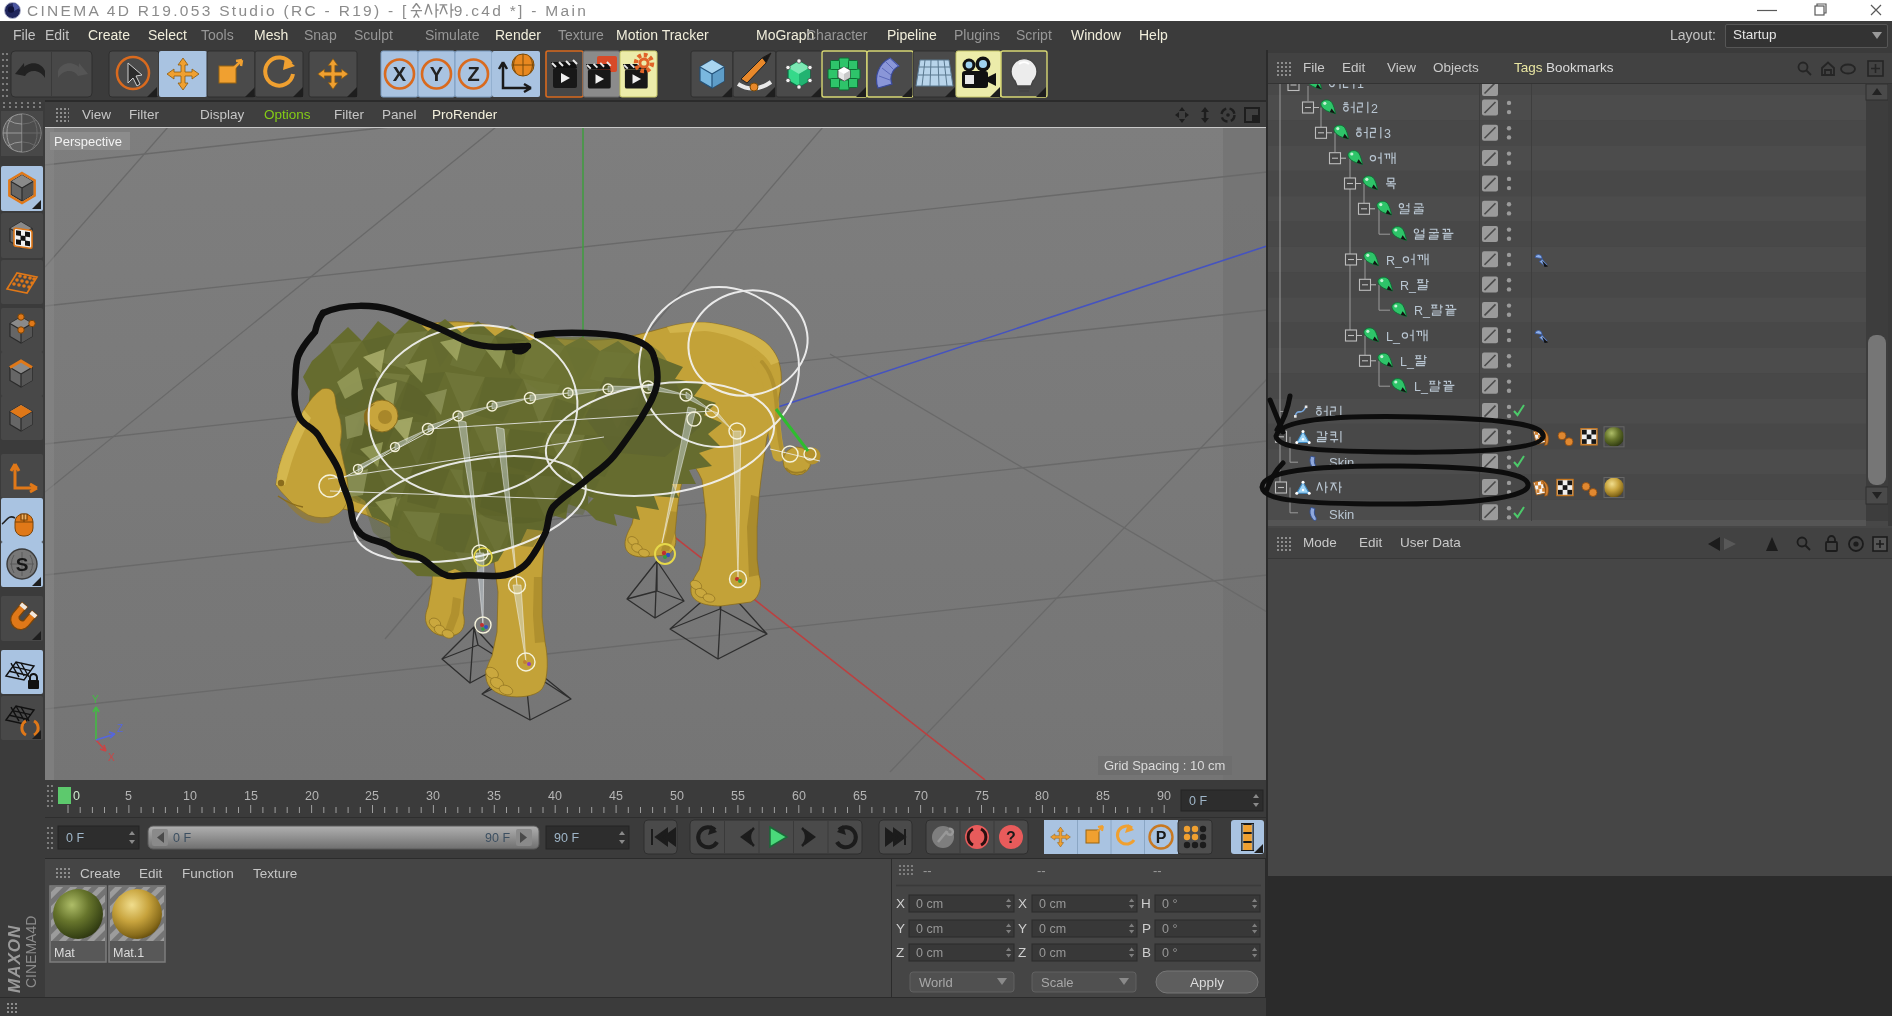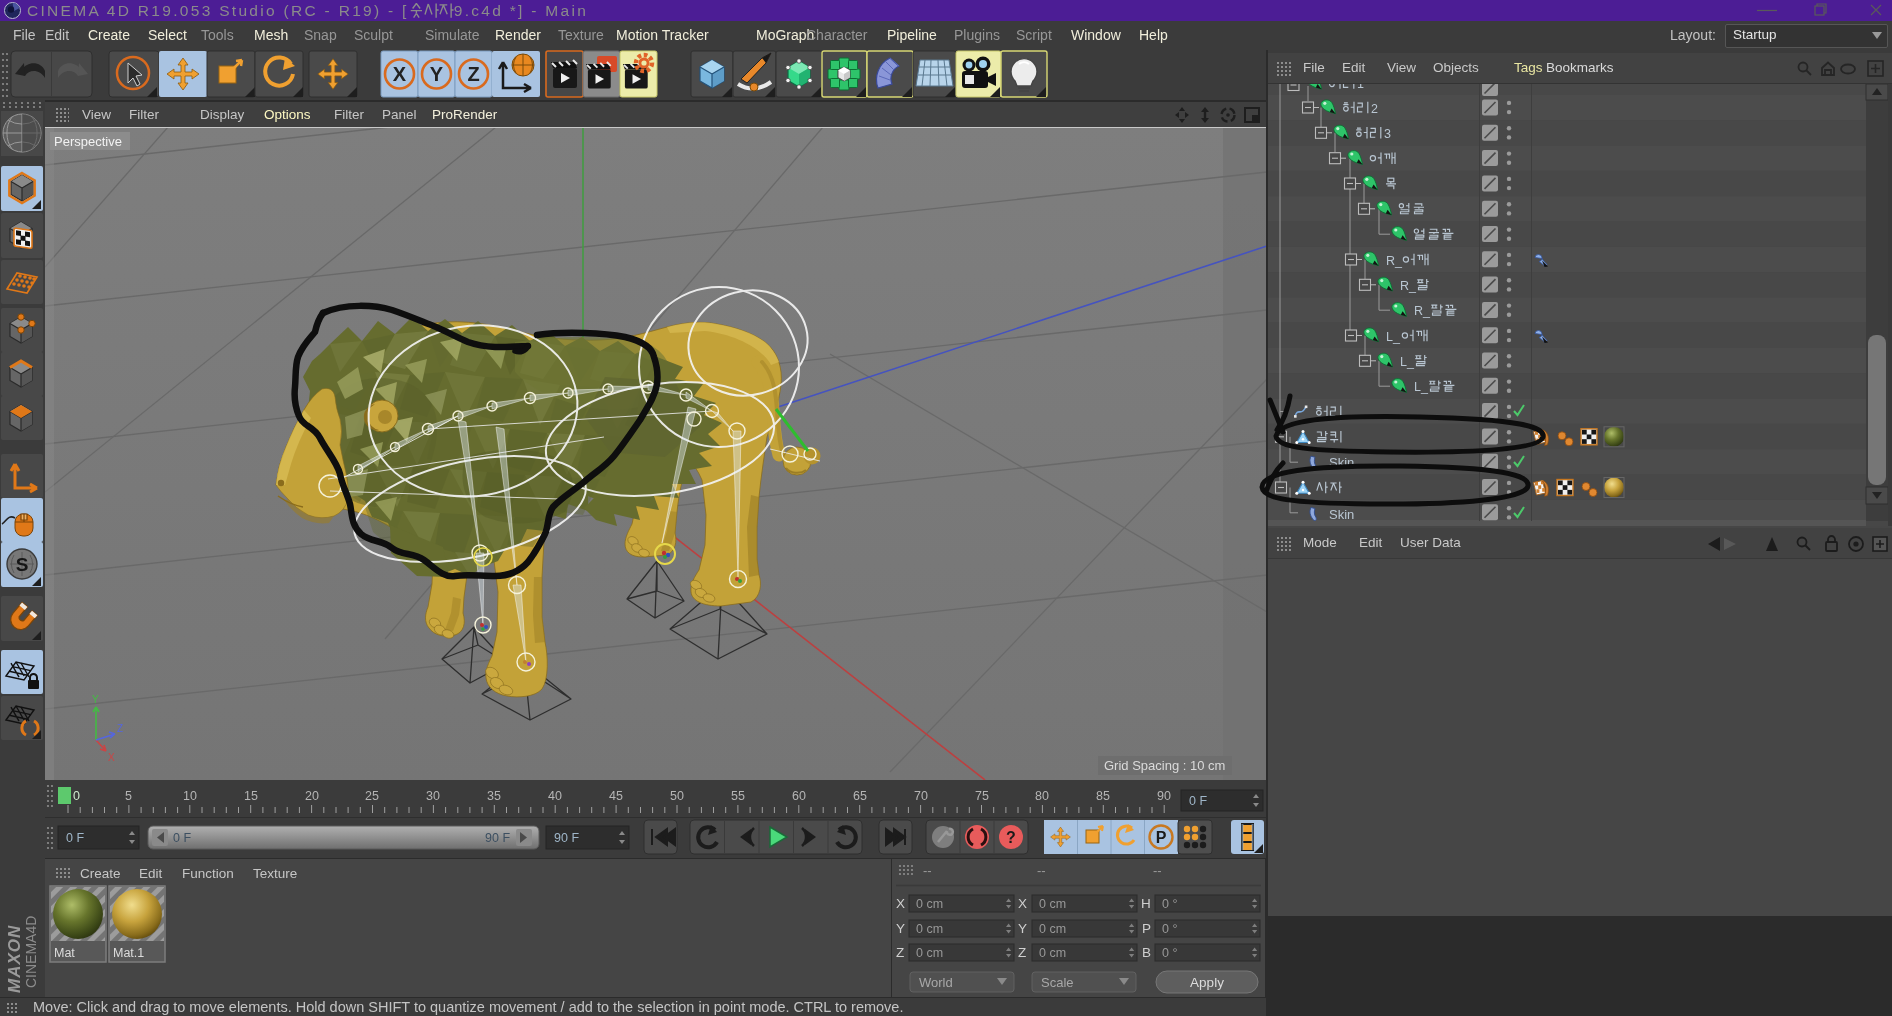--- a/index.html
+++ b/index.html
@@ -118,21 +118,21 @@
         </g>
   <g id="k_ja">
           <path d="M0.4,1.5 H6.6 M3.5,1.7 L0.8,9 M3.5,1.7 L6.6,9 M9.7,0.3 V11.7 M9.7,5.6 H11.7" fill="none"></path>
         </g>
   <g id="k_sut">
           <path d="M5.9,0.4 L2.9,4.4 M5.9,0.4 L8.9,4.4 M1.4,6.1 H10.4 M5.9,6.1 V7.9 M5.9,8.3 L3.7,11.7 M5.9,8.3 L8.1,11.7" fill="none"></path>
         </g>
 </defs>
 </svg>
 
-<div class="abs" style="left:0;top:0;width:1892px;height:21px;background:#4c1d95;">
+<div class="abs" style="left:0;top:0;width:1892px;height:21px;background:#ffffff;">
   <svg class="abs" style="left:4px;top:2px" width="17" height="17" viewBox="0 0 17 17">
     <circle cx="8.5" cy="8.5" r="8" fill="#20265c"></circle>
     <circle cx="8.5" cy="8.5" r="8" fill="none" stroke="#b9bcd2" stroke-width="1"></circle>
     <path d="M8.5,1 A7.5,7.5 0 0 1 15.5,6 L10,9 Z" fill="#4a55a0"></path>
     <circle cx="7" cy="7.5" r="3.2" fill="#10133a"></circle>
   </svg>
   <div class="abs" style="left:27px;top:0;height:21px;line-height:21px;font-size:15.5px;letter-spacing:2.3px;color:#8b8b8b;white-space:nowrap">
     CINEMA 4D R19.053 Studio (RC - R19) - [<svg class="kg" width="15" height="15" viewBox="0 0 12 12" style="stroke:#8b8b8b;stroke-width:1.1">
           <use href="#k_sut"></use>
         </svg><svg class="kg" width="15" height="15" viewBox="0 0 12 12" style="stroke:#8b8b8b;stroke-width:1.1">
@@ -509,21 +509,21 @@
 
 <div class="abs" style="left:-40px;top:928px;width:110px;height:20px;transform:rotate(-90deg);font-size:17px;font-weight:bold;font-style:italic;color:#9a9a9a;letter-spacing:1px;">MAXON</div>
 <div class="abs" style="left:-22px;top:923px;width:110px;height:20px;transform:rotate(-90deg);font-size:14px;color:#8c8c8c;">CINEMA4D</div>
 
 <div class="abs" style="left:45px;top:100px;width:1222px;height:2px;background:#2b2b2b"></div>
 <div class="abs" style="left:45px;top:102px;width:1222px;height:25px;background:#3f3f3f;">
   <div class="abs grip" style="left:10px;top:5px;width:14px;height:15px"></div>
   <span class="vmi" style="left:37px">View</span>
   <span class="vmi" style="left:84px">Filter</span>
   <span class="vmi" style="left:155px">Display</span>
-  <span class="vmi" style="left:219px;color:#fef9c3">Options</span>
+  <span class="vmi" style="left:219px;color:#84cc16">Options</span>
   <span class="vmi" style="left:289px">Filter</span>
   <span class="vmi" style="left:337px">Panel</span>
   <span class="vmi" style="left:387px;color:#f3f0dc">ProRender</span>
   <svg class="abs" style="left:1128px;top:3px" width="92" height="20" viewBox="0 0 92 20">
     <g fill="#1e1e1e">
       <path d="M9,2 L12,6 H6 Z M9,18 L6,14 H12 Z M2,10 L6,7 V13 Z M16,10 L12,7 V13 Z"></path>
       <path d="M32,2 L36,7 H28 Z M32,18 L28,13 H36 Z"></path>
           <rect x="30.8" y="6" width="2.4" height="8"></rect>
     </g>
     <circle cx="55" cy="10" r="6.5" fill="none" stroke="#1e1e1e" stroke-width="2.4" stroke-dasharray="7 3.5"></circle>
@@ -1044,21 +1044,20 @@
     <rect x="140" y="114" width="104" height="20" rx="3" fill="#505050" stroke="#616161"></rect>
     <text x="149" y="129" font-size="13" fill="#a8a8a8" font-family="Liberation Sans">Scale</text>
     <path d="M227,120 h10 l-5,7 Z" fill="#8a8a8a"></path>
     <rect x="264" y="113" width="102" height="22" rx="11" fill="#5e5e5e" stroke="#777777"></rect>
     <text x="315" y="129" font-size="13.5" fill="#dcdcdc" text-anchor="middle" font-family="Liberation Sans">Apply</text>
   </g>
 </svg>
 
 <div class="abs" style="left:0;top:997px;width:1267px;height:19px;background:#3b3b3b;border-top:1px solid #2b2b2b">
   <div class="abs grip" style="left:6px;top:4px;width:13px;height:12px"></div>
-  <span style="position:absolute;left:33px;top:0;height:19px;line-height:18px;font-size:14.5px;color:#c4c4c4;white-space:nowrap">Move: Click and drag to move elements. Hold down SHIFT to quantize movement / add to the selection in point mode. CTRL to remove.</span>
 </div>
 
 <div class="abs" style="left:1268px;top:53px;width:624px;height:473px;background:#474747;">
   <div class="abs" style="left:0;top:0;width:624px;height:30px;background:#424242;border-bottom:1px solid #333">
     <div class="abs grip" style="left:8px;top:8px;width:16px;height:15px"></div>
     <span class="omi" style="left:35px">File</span>
     <span class="omi" style="left:74px">Edit</span>
     <span class="omi" style="left:119px">View</span>
     <span class="omi" style="left:165px">Objects</span>
     <span class="omi" style="left:246px;color:#e9e6a2">Tags</span>
@@ -1399,21 +1398,21 @@
 
   <rect x="598" y="0" width="22" height="437" fill="#3d3d3d"></rect>
   <rect x="598" y="0" width="22" height="16" fill="#4a4a4a" stroke="#2f2f2f"></rect>
   <path d="M604,11 L609,4 L614,11 Z" fill="#222"></path>
   <rect x="600" y="251" width="18" height="150" rx="8" fill="#767676"></rect>
   <rect x="598" y="403" width="22" height="17" fill="#4a4a4a" stroke="#2f2f2f"></rect>
   <path d="M604,408 L609,415 L614,408 Z" fill="#222"></path>
   <rect x="620" y="0" width="4" height="442" fill="#3a3a3a"></rect>
 </svg>
 
-<div class="abs" style="left:1268px;top:526px;width:624px;height:390px;background:#464646;">
+<div class="abs" style="left:1268px;top:526px;width:624px;height:350px;background:#464646;">
   <div class="abs" style="left:0;top:2px;width:624px;height:30px;background:#424242;border-bottom:1px solid #383838">
     <div class="abs grip" style="left:8px;top:8px;width:16px;height:15px"></div>
     <span class="omi" style="left:35px">Mode</span>
     <span class="omi" style="left:91px">Edit</span>
     <span class="omi" style="left:132px">User Data</span>
     <svg class="abs" style="left:430px;top:5px" width="190" height="22" viewBox="0 0 190 22">
       <path d="M22,4 L10,11 L22,18 Z" fill="#1c1c1c"></path>
       <path d="M26,5 L38,11 L26,17 Z" fill="#585858"></path>
       <path d="M68,18 L74,4 L80,18 Z" fill="#1c1c1c"></path>
       <g stroke="#1c1c1c" stroke-width="1.8" fill="none">

